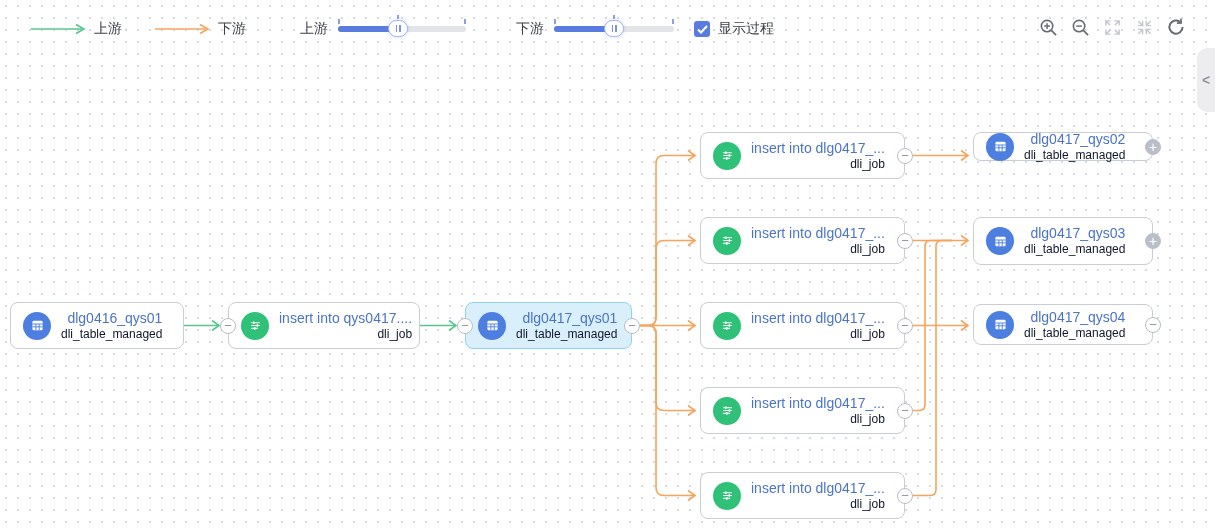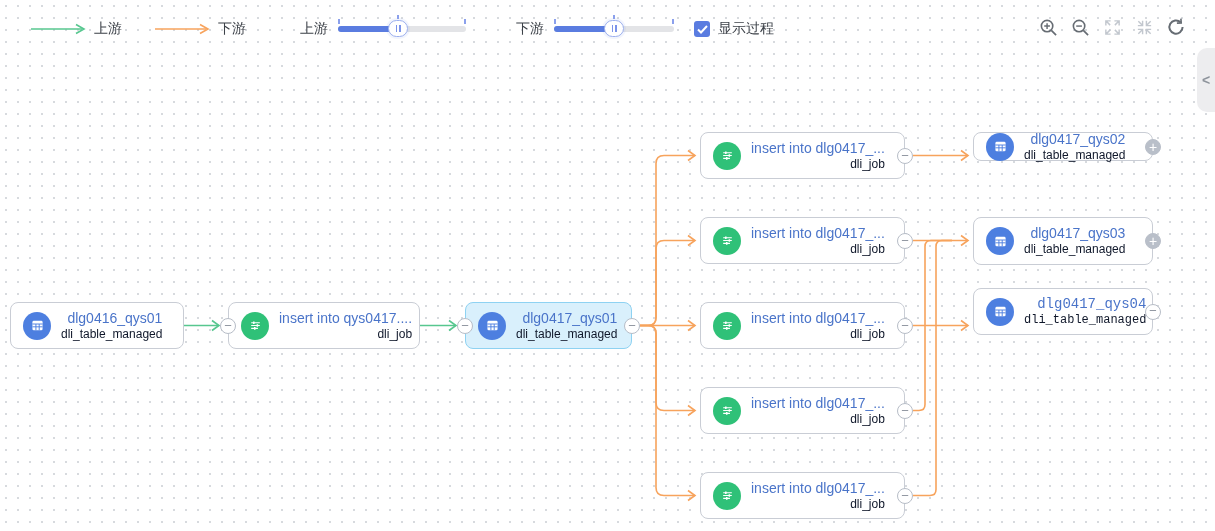--- a/index.html
+++ b/index.html
@@ -204,21 +204,21 @@
           <rect x="2.6" y="3" width="10.8" height="10" rx="1.4" fill="#fff"></rect>
           <path d="M2.6,6.4 H13.4 M2.6,9.4 H13.4 M6.3,6.4 V13 M9.8,6.4 V13" stroke="#4d7fe0" stroke-width="1"></path>
         </svg>
       </span>
       <span class="ntext">
         <span class="ntitle">dlg0417_qys03</span>
         <span class="nsub">dli_table_managed</span>
       </span>
       <span class="port expand right">+</span>
     </div>
-    <div class="node" style="left: 973px; top: 288px; width: 180px; height: 47px; font-family: Liberation Mono, monospace;">
+    <div class="node" style="left: 973px; top: 304px; width: 180px; height: 41px;">
       <span class="nicon table">
         <svg width="15" height="15" viewBox="0 0 16 16">
           <rect x="2.6" y="3" width="10.8" height="10" rx="1.4" fill="#fff"></rect>
           <path d="M2.6,6.4 H13.4 M2.6,9.4 H13.4 M6.3,6.4 V13 M9.8,6.4 V13" stroke="#4d7fe0" stroke-width="1"></path>
         </svg>
       </span>
       <span class="ntext">
         <span class="ntitle">dlg0417_qys04</span>
         <span class="nsub">dli_table_managed</span>
       </span>

